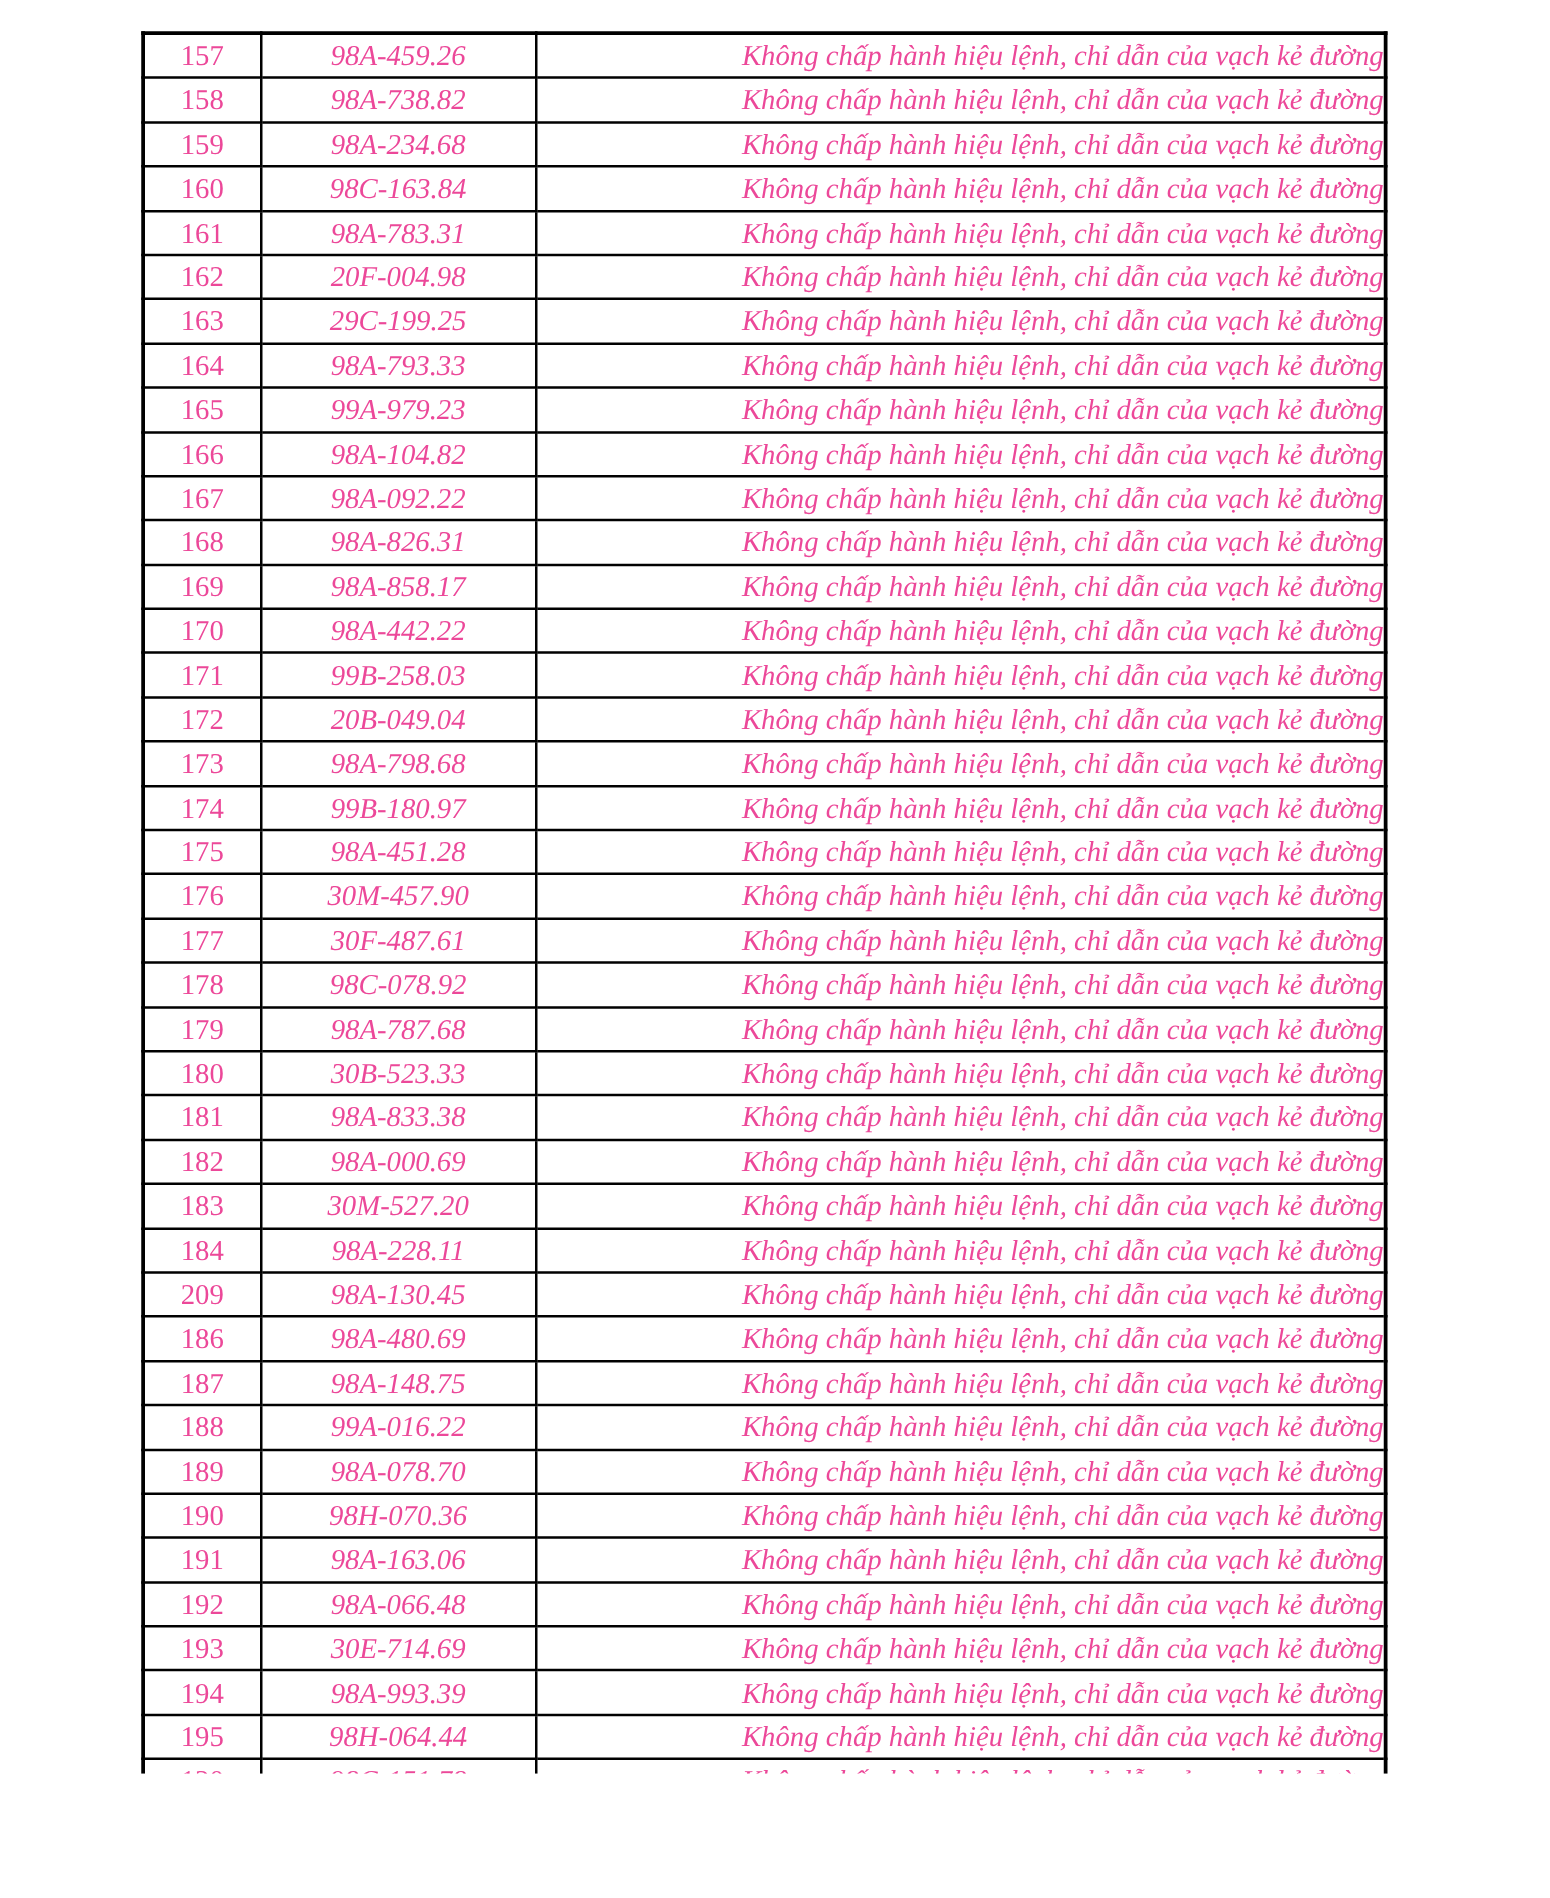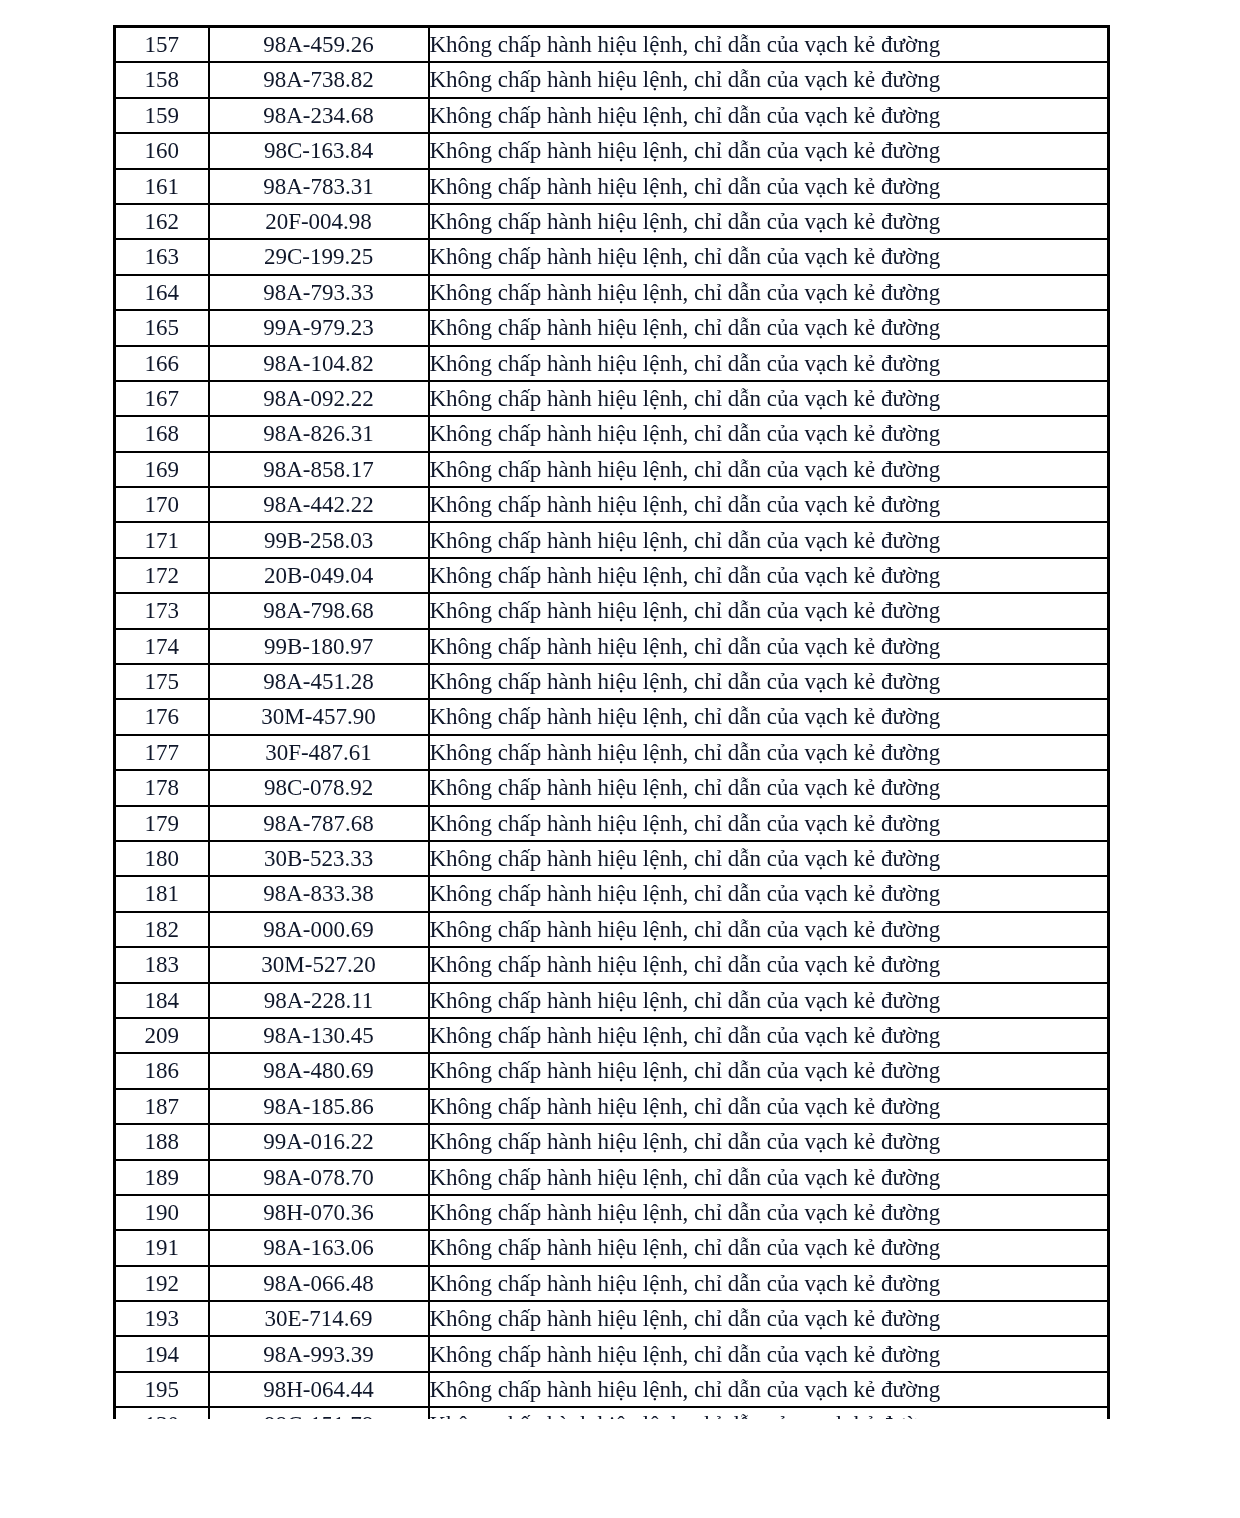--- a/index.html
+++ b/index.html
@@ -7,21 +7,21 @@
     padding: 0;
     background: #ffffff;
   }
   .page {
     position: relative;
     width: 1240px;
     height: 1419px;
     background: #ffffff;
     overflow: hidden;
     font-family: "Liberation Serif", serif;
-    color: #0f172a;
+    color: #ec4899;
   }
   table.violations {
     position: absolute;
     left: 113px;
     top: 25px;
     width: 994px;
     border-collapse: collapse;
     table-layout: fixed;
     border: 3px solid #000000;
   }
@@ -33,23 +33,25 @@
     line-height: 1.1;
     vertical-align: middle;
     white-space: nowrap;
     overflow: hidden;
   }
   td.cell-no {
     text-align: center;
   }
   td.cell-plate {
     text-align: center;
+    font-style: italic;
   }
   td.cell-violation {
-    text-align: left;
+    font-style: italic;
+    text-align: right;
     padding-right: 6px;
     margin-left: 12px;
   }
 </style>
 </head>
 <body>
 
 <div class="page">
   <table class="violations">
     <colgroup>
@@ -203,21 +205,21 @@
           <td class="cell-plate">98A-130.45</td>
           <td class="cell-violation">Không chấp hành hiệu lệnh, chỉ dẫn của vạch kẻ đường</td>
         </tr>
         <tr>
           <td class="cell-no">186</td>
           <td class="cell-plate">98A-480.69</td>
           <td class="cell-violation">Không chấp hành hiệu lệnh, chỉ dẫn của vạch kẻ đường</td>
         </tr>
         <tr>
           <td class="cell-no">187</td>
-          <td class="cell-plate">98A-185.86</td>
+          <td class="cell-plate">98A-148.75</td>
           <td class="cell-violation">Không chấp hành hiệu lệnh, chỉ dẫn của vạch kẻ đường</td>
         </tr>
         <tr>
           <td class="cell-no">188</td>
           <td class="cell-plate">99A-016.22</td>
           <td class="cell-violation">Không chấp hành hiệu lệnh, chỉ dẫn của vạch kẻ đường</td>
         </tr>
         <tr>
           <td class="cell-no">189</td>
           <td class="cell-plate">98A-078.70</td>

